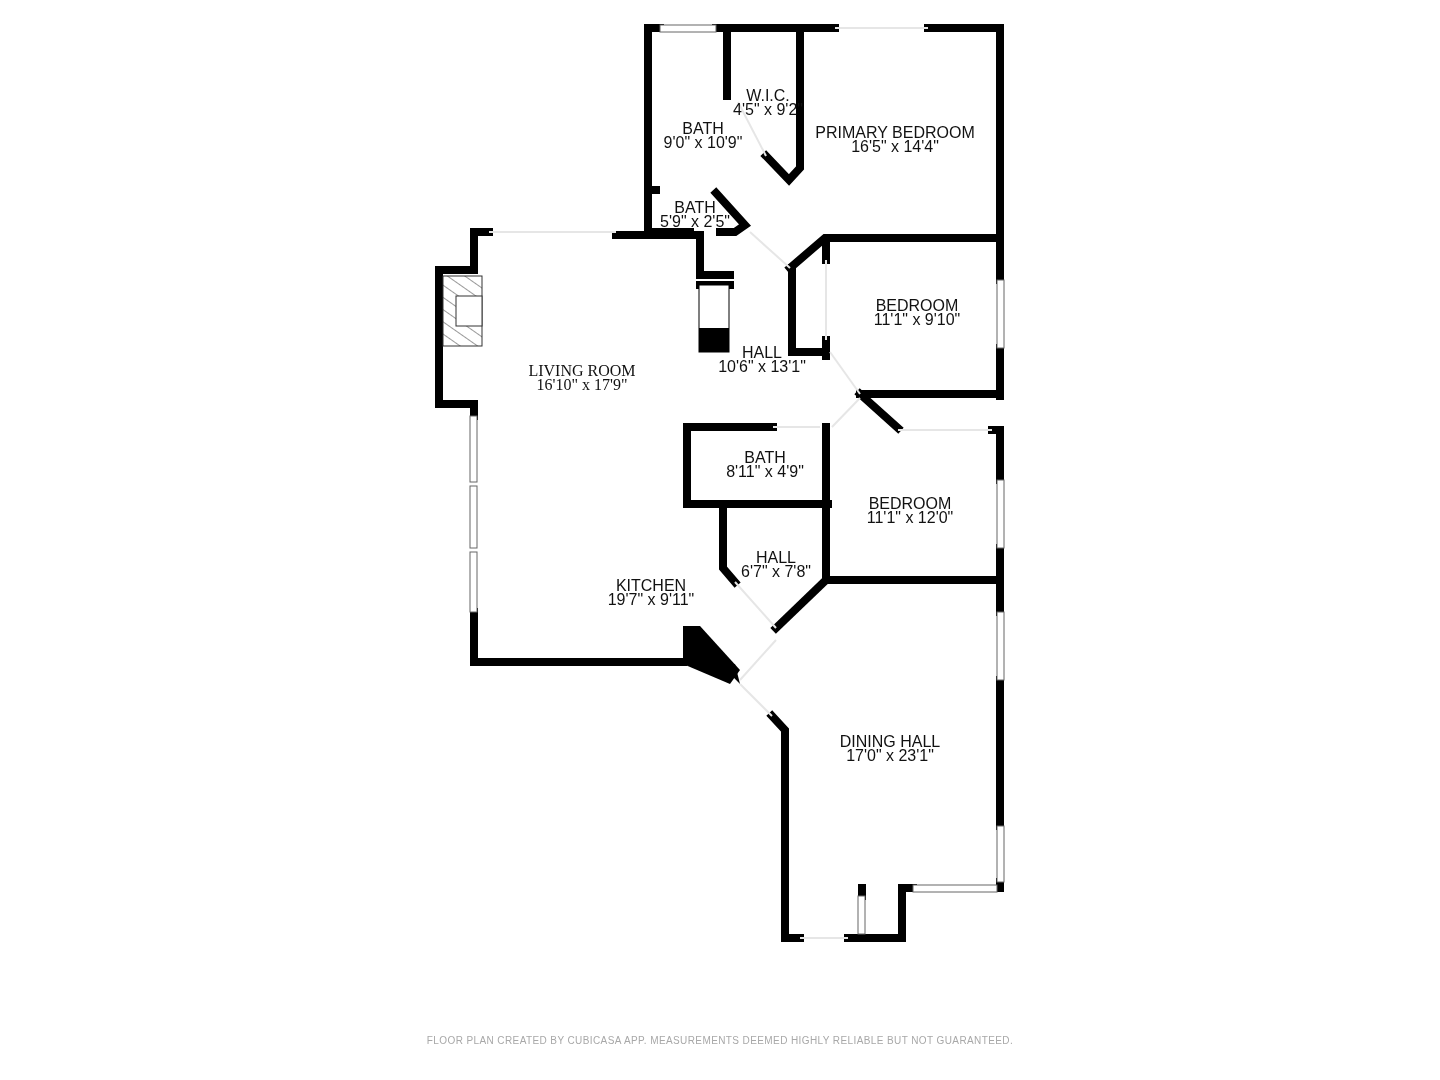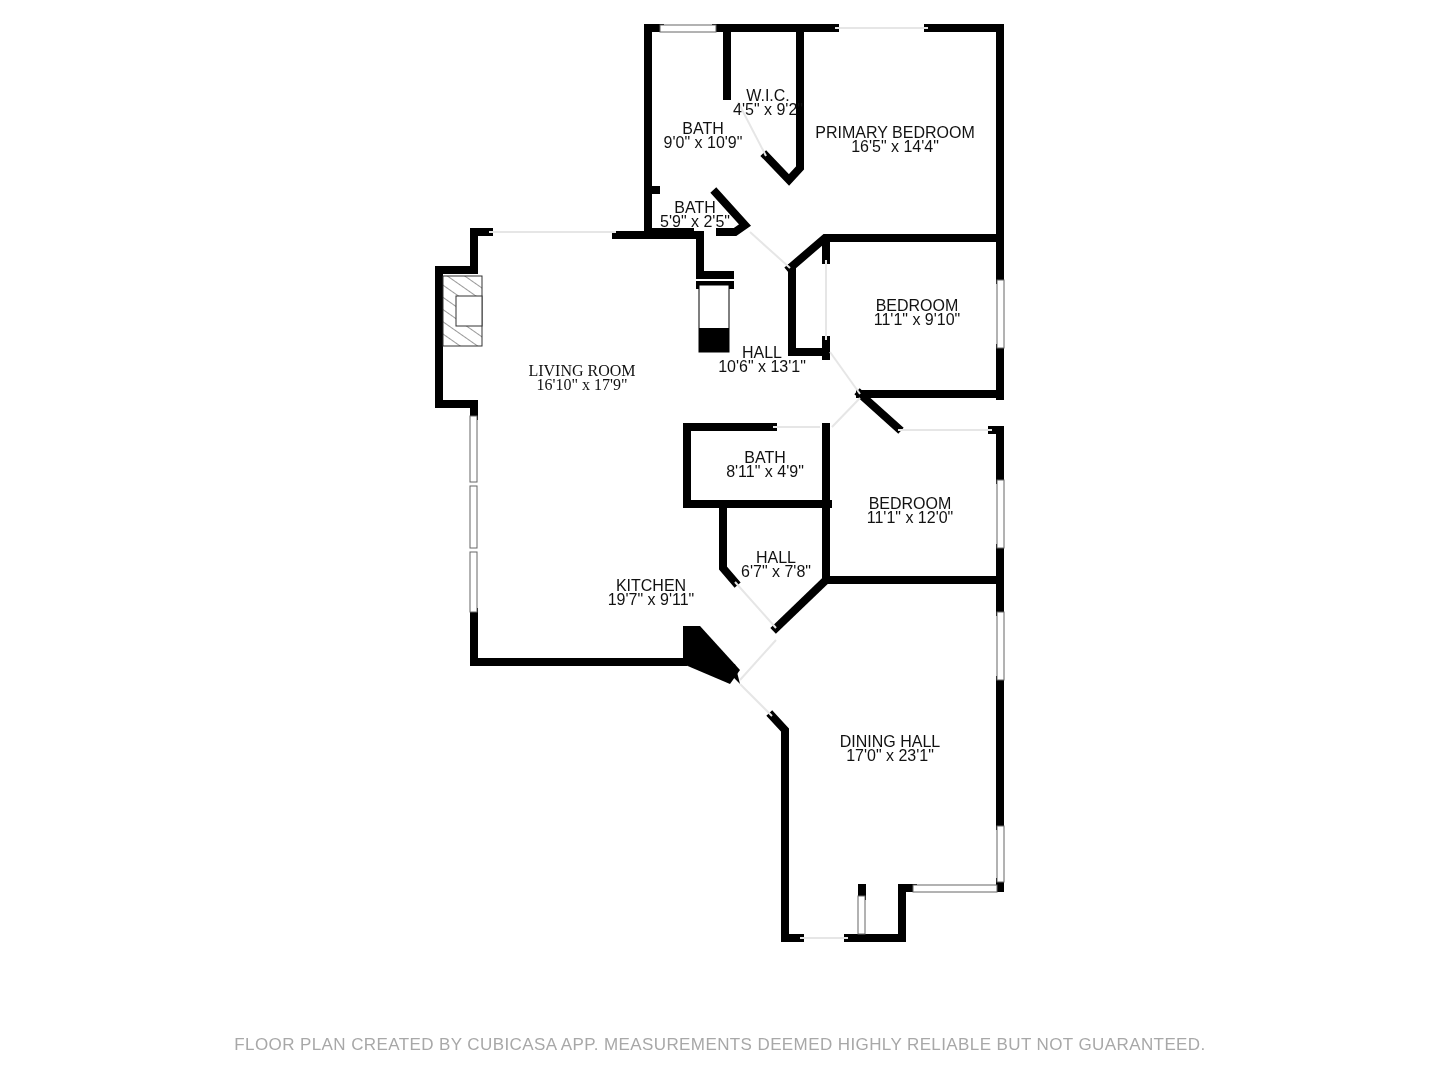--- a/index.html
+++ b/index.html
@@ -1,20 +1,20 @@
 <!DOCTYPE html>
 <html><head>
 <meta charset="utf-8">
 <style>
   html, body { margin: 0; padding: 0; background: #ffffff; }
   body { width: 1440px; height: 1080px; position: relative; overflow: hidden; font-family: "Liberation Sans", sans-serif; }
   #plan { position: absolute; left: 0; top: 0; width: 1440px; height: 1080px; }
   .room-label { position: absolute; text-align: center; color: #111; font-size: 16px; line-height: 14px; transform: translateX(-50%); white-space: nowrap; }
   .room-label .name, .room-label .dims { display: block; }
-  .footer { position: absolute; left: 0; width: 1440px; top: 1035px; text-align: center; color: #a8a8a8; font-size: 17px; letter-spacing: 0.4px; }
+  .footer { position: absolute; left: 0; width: 1440px; top: 1035px; text-align: center; color: #a8a8a8; font-size: 10px; letter-spacing: 0.4px; }
 </style>
 </head>
 <body>
 
 <svg id="plan" viewBox="0 0 1440 1080" xmlns="http://www.w3.org/2000/svg">
   <defs>
     <pattern id="hatch" patternUnits="userSpaceOnUse" width="10" height="10" patternTransform="rotate(-55)">
       <line x1="0" y1="0" x2="0" y2="10" stroke="#333" stroke-width="1"></line>
     </pattern>
   </defs>

